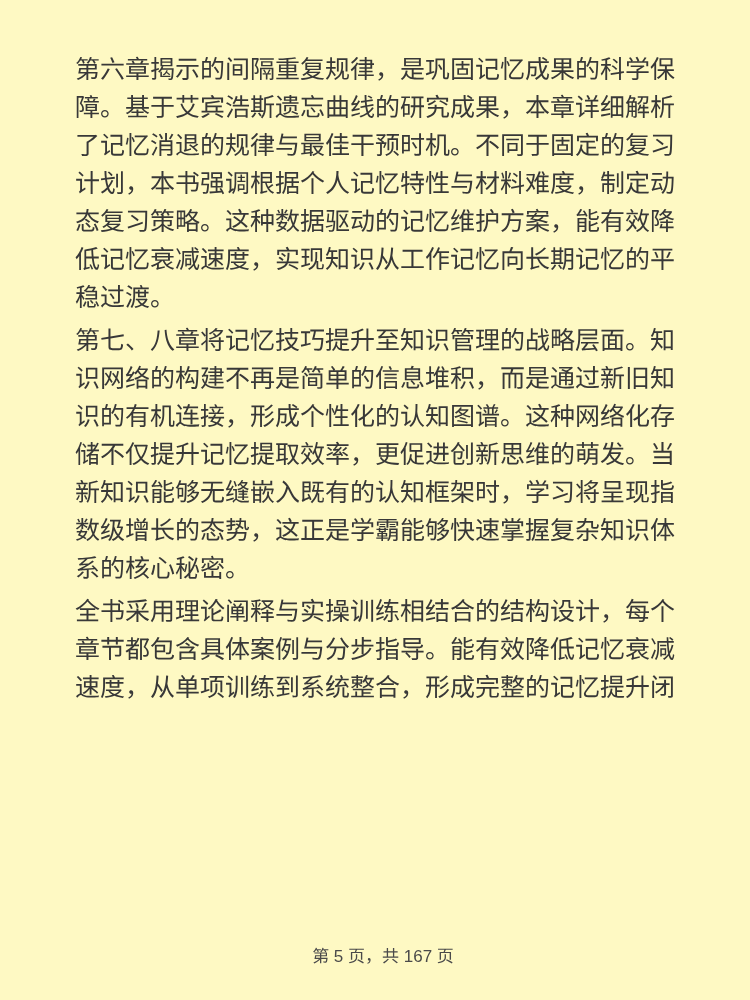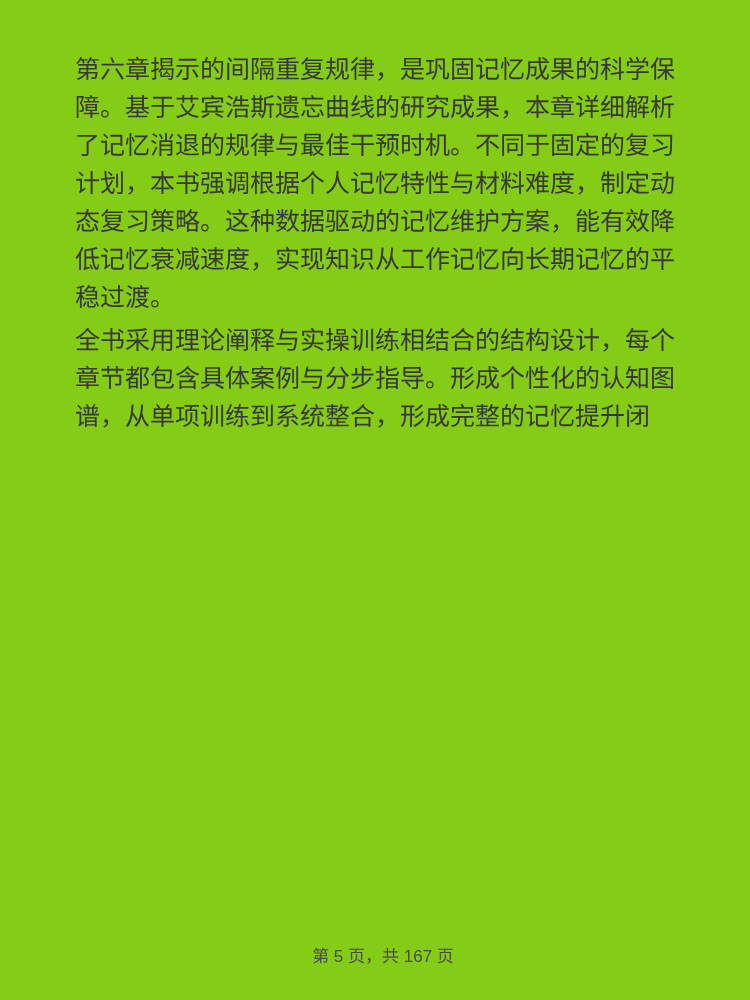--- a/index.html
+++ b/index.html
@@ -11,21 +11,21 @@
   body {
     font-family: "Liberation Sans", "DejaVu Sans", sans-serif;
     position: relative;
     overflow: hidden;
   }
   .page {
     position: absolute;
     left: 0; top: 0;
     width: 750px;
     height: 1000px;
-    background: #84cc16;
+    background: #fef9c3;
   }
   .content {
     position: absolute;
     left: 75px;
     top: 50px;
     width: 600px;
     color: #383838;
     font-size: 25px;
     line-height: 38px;
     text-align: justify;
@@ -45,18 +45,19 @@
     line-height: 22px;
     color: #4a4a4a;
   }
 </style>
 </head>
 <body>
 
 <div class="page">
   <div class="content">
     <p>第六章揭示的间隔重复规律，是巩固记忆成果的科学保障。基于艾宾浩斯遗忘曲线的研究成果，本章详细解析了记忆消退的规律与最佳干预时机。不同于固定的复习计划，本书强调根据个人记忆特性与材料难度，制定动态复习策略。这种数据驱动的记忆维护方案，能有效降低记忆衰减速度，实现知识从工作记忆向长期记忆的平稳过渡。</p>
-    <p>全书采用理论阐释与实操训练相结合的结构设计，每个章节都包含具体案例与分步指导。形成个性化的认知图谱，从单项训练到系统整合，形成完整的记忆提升闭</p>
+    <p>第七、八章将记忆技巧提升至知识管理的战略层面。知识网络的构建不再是简单的信息堆积，而是通过新旧知识的有机连接，形成个性化的认知图谱。这种网络化存储不仅提升记忆提取效率，更促进创新思维的萌发。当新知识能够无缝嵌入既有的认知框架时，学习将呈现指数级增长的态势，这正是学霸能够快速掌握复杂知识体系的核心秘密。</p>
+    <p>全书采用理论阐释与实操训练相结合的结构设计，每个章节都包含具体案例与分步指导。能有效降低记忆衰减速度，从单项训练到系统整合，形成完整的记忆提升闭</p>
   </div>
   <div class="footer">
     <span>第 5 页，共 167 页</span>
   </div>
 </div>
 
 </body></html>

